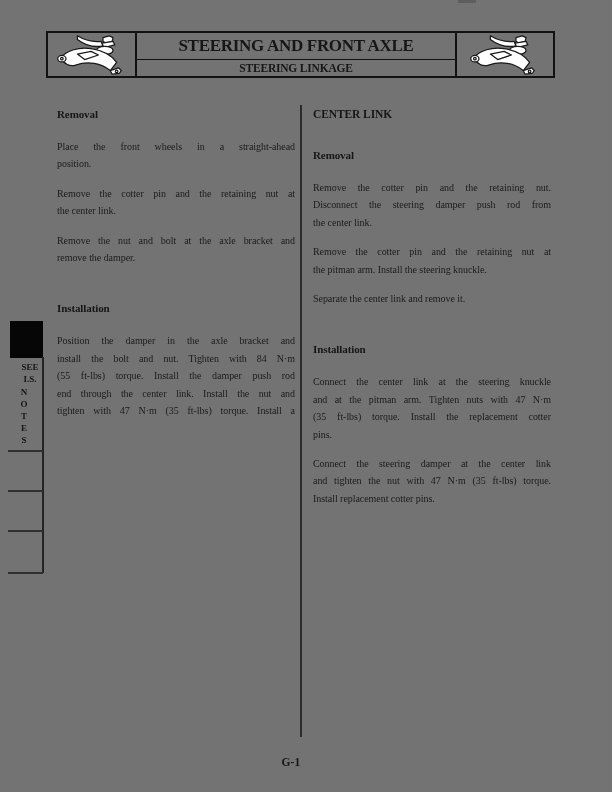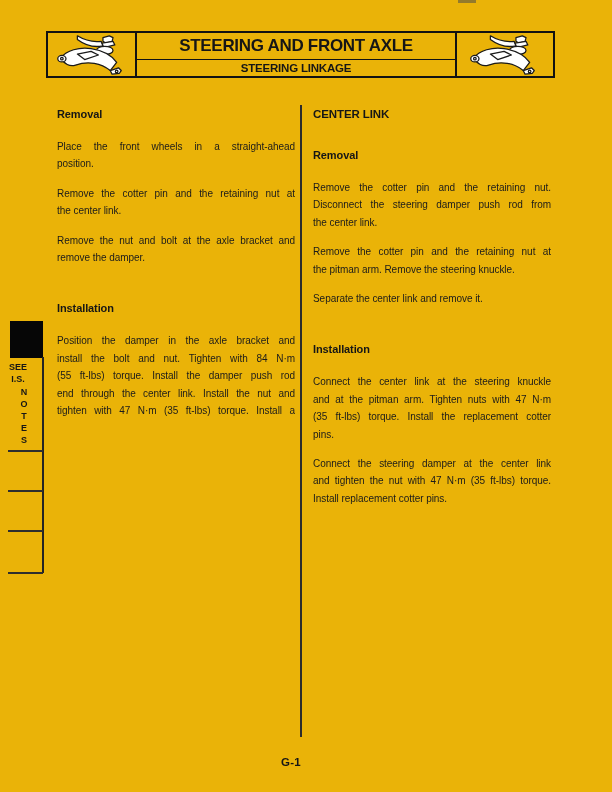--- a/index.html
+++ b/index.html
@@ -1,20 +1,20 @@
 <!DOCTYPE html>
 <html><head>
 <meta charset="utf-8">
 <style>
   * { margin:0; padding:0; box-sizing:border-box; }
   html,body { background:#e8e8e8; }
   body { font-family:"Liberation Sans","DejaVu Sans",sans-serif; }
   .page {
     position:relative; width:612px; height:792px; margin:0 auto;
-    background:#eab308; color:#161616; overflow:hidden;
+    background:#737373; color:#161616; overflow:hidden;font-family:Liberation Serif, serif;
   }
   .scan-artifact { position:absolute; left:458px; top:0; width:18px; height:3px; background:#4a4a4a; opacity:.55; }
 
   
   .header-box {
     position:absolute; left:46px; top:31px; width:509px; height:47px;
     border:2px solid #121212; display:flex;
   }
   .header-cell { display:flex; align-items:center; justify-content:center; }
   .header-left  { width:89px;  border-right:2px solid #121212; }
@@ -40,21 +40,21 @@
   .sub-heading { font-size:11px;   font-weight:bold; letter-spacing:-0.1px; margin:0 0 18px; }
   .sub-heading.mt { margin-top:36px; }
   .para { font-size:10px; line-height:17.4px; letter-spacing:-0.05px; margin:0 0 12px; color:#1b1b1b; }
   .jl { display:block; text-align:justify; height:17.4px; overflow:hidden; }
   .jl::after { content:""; display:inline-block; width:100%; height:0; }
   .ll { display:block; height:17.4px; }
 
   
   .tab-black { position:absolute; left:10px; top:321px; width:33px; height:37px; background:#060606; }
   .tab-label {
-    position:absolute; left:0; top:361px; width:36px; text-align:center;
+    position:absolute; left:12px; top:361px; width:36px; text-align:center;
     font-size:9px; font-weight:bold; line-height:12px; letter-spacing:0;
   }
   .notes-word {
     position:absolute; left:6px; top:386px; width:36px; text-align:center;
     font-size:9px; font-weight:bold; line-height:12px;
   }
   .vline { position:absolute; left:42px; top:357px; width:1.5px; height:216px; background:#242424; }
   .tick  { position:absolute; left:8px; width:35px; height:1.5px; background:#2e2e2e; }
 
   
@@ -141,21 +141,21 @@
     <h3 class="col-heading">CENTER LINK</h3>
 
     <h4 class="sub-heading">Removal</h4>
     <p class="para">
       <span class="jl">Remove the cotter pin and the retaining nut.</span>
       <span class="jl">Disconnect the steering damper push rod from</span>
       <span class="ll">the center link.</span>
     </p>
     <p class="para">
       <span class="jl">Remove the cotter pin and the retaining nut at</span>
-      <span class="ll">the pitman arm. Remove the steering knuckle.</span>
+      <span class="ll">the pitman arm. Install the steering knuckle.</span>
     </p>
     <p class="para">
       <span class="ll">Separate the center link and remove it.</span>
     </p>
 
     <h4 class="sub-heading mt">Installation</h4>
     <p class="para">
       <span class="jl">Connect the center link at the steering knuckle</span>
       <span class="jl">and at the pitman arm. Tighten nuts with 47 N·m</span>
       <span class="jl">(35 ft-lbs) torque. Install the replacement cotter</span>

